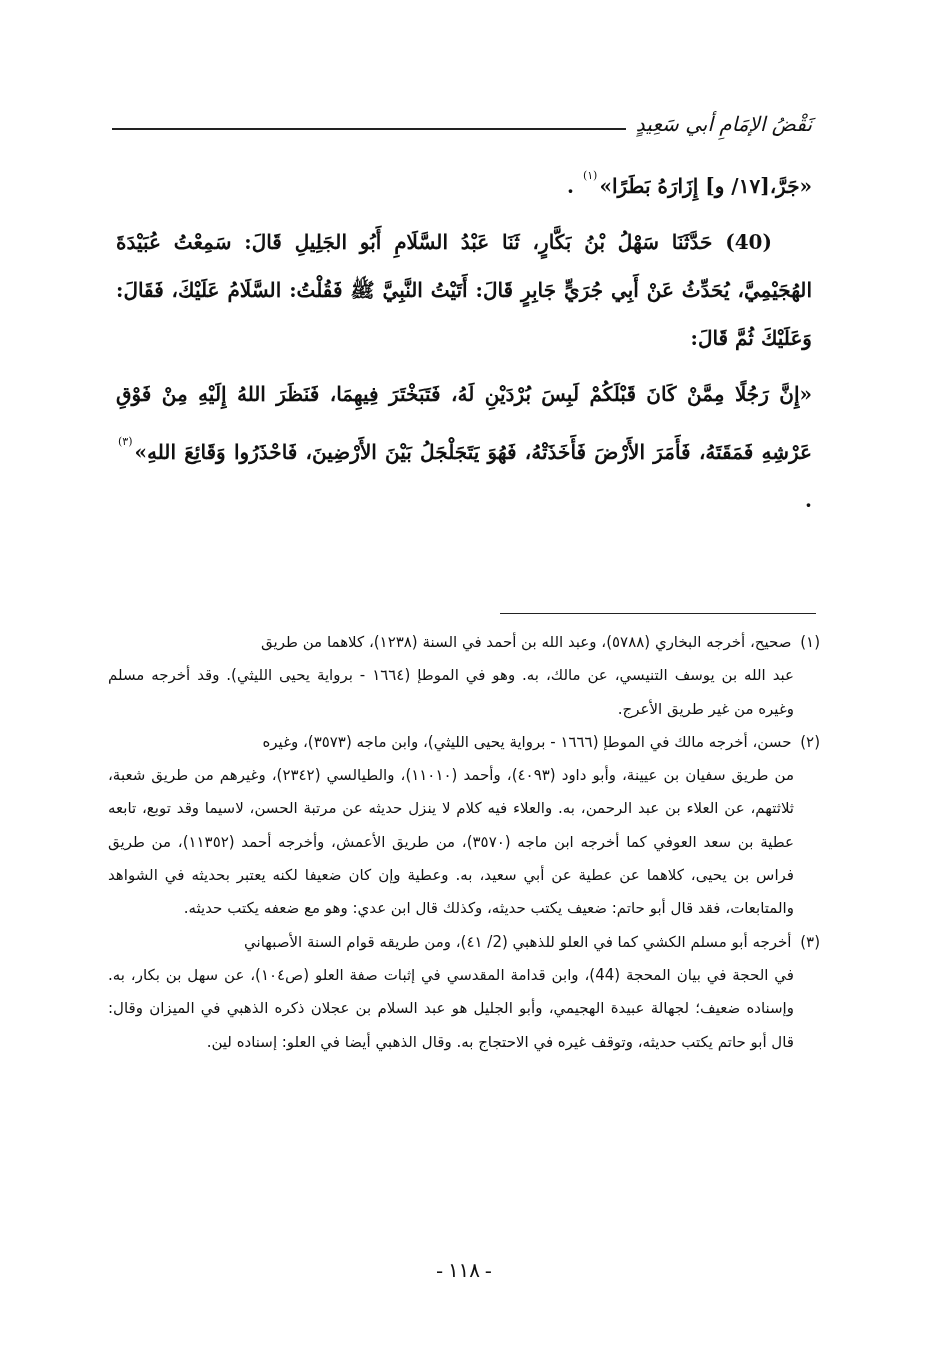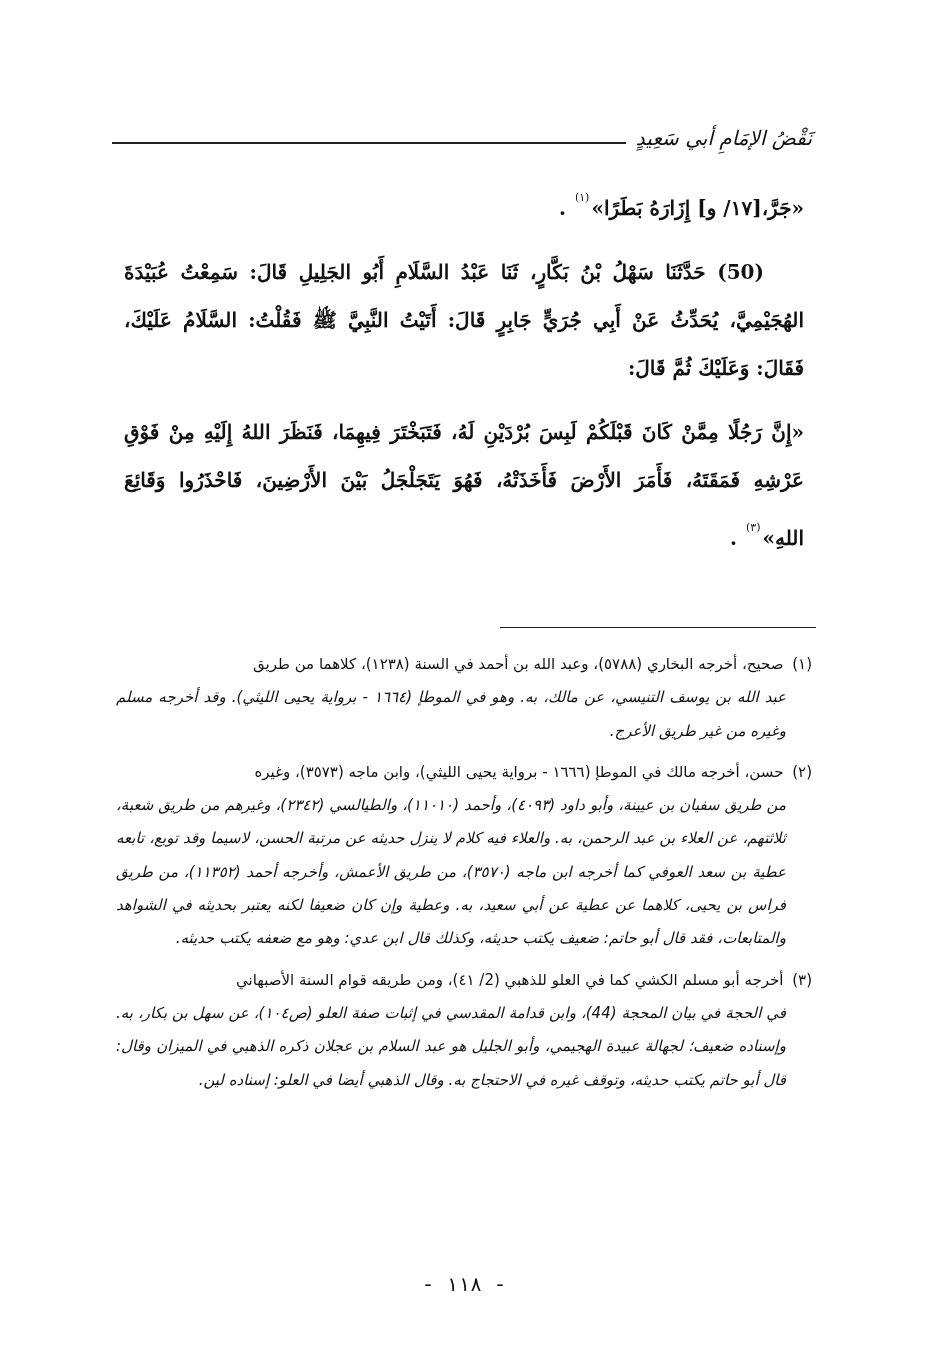--- a/index.html
+++ b/index.html
@@ -1,69 +1,69 @@
 <!DOCTYPE html>
 <html><head>
 <meta charset="utf-8">
 <style>
   html, body { margin: 0; padding: 0; background: #ffffff; }
   body {
     width: 928px; height: 1360px; position: relative; overflow: hidden;
     font-family: "DejaVu Serif", serif; color: #111;
   }
-  .page { position: absolute; left: 0; top: 18px; width: 928px; height: 1007px; }
+  .page { position: absolute; left: 0; top: 4px; width: 928px; height: 1007px; }
   .header {
     position: absolute; top: 92px; left: 112px; width: 700px; height: 40px;
     direction: rtl; display: flex; align-items: flex-end;
   }
   .header-title {
     font-family: "DejaVu Serif", serif; font-style: italic; font-size: 20px;
     white-space: nowrap; padding-left: 10px;
   }
   .header-rule {
     flex: 1; height: 0; border-top: 2px solid #222; margin-bottom: 6px;
   }
   .body-text {
     position: absolute; left: 108px; width: 712px; direction: rtl; text-align: justify;
     font-family: "DejaVu Serif", serif; font-weight: bold; font-size: 20px; line-height: 48px;
   }
-  .body-text p { margin: 16px; text-indent: 0; }
+  .body-text p { margin: 8px; text-indent: 0; }
   .body-text p.indent { text-indent: 40px; }
   sup.fn { font-size: 11px; font-weight: normal; vertical-align: 14px; padding: 0 2px; }
   .foot-rule {
     position: absolute; top: 609px; left: 500px; width: 316px; border-top: 1.5px solid #222;
   }
   .footnotes {
     position: absolute; top: 622px; left: 108px; width: 712px; direction: rtl;
     font-family: "DejaVu Sans", sans-serif; font-size: 15px; line-height: 33.3px;
     text-align: justify;
   }
-  .fn-item { margin: 8px; }
+  .fn-item { margin: 0; }
   .fn-item .fn-num { padding-left: 4px; }
-  .fn-item .fn-cont { padding-right: 26px; display: block; font-style: italic; }
+  .fn-item .fn-cont { padding-right: 26px; display: block; }
   .page-num {
     position: absolute; top: 1254px; left: 0; width: 928px; text-align: center;
-    font-family: Liberation Mono, monospace; font-size: 20px; direction: rtl;
+    font-family: Liberation Serif, serif; font-size: 20px; direction: rtl;
   }
 </style>
 </head>
 <body>
 
 <div class="page">
 
   <div class="header">
     <span class="header-title">نَقْضُ الإمَامِ أبي سَعِيدٍ</span>
     <span class="header-rule"></span>
   </div>
 
   <div class="body-text" style="top:140px;">
     <p>
       <span>«جَرَّ،[١٧/ و] إِزَارَهُ بَطَرًا»</span><sup class="fn">(١)</sup> .
     </p>
-    <p class="indent">(50) حَدَّثَنَا سَهْلُ بْنُ بَكَّارٍ، ثَنَا عَبْدُ السَّلَامِ أَبُو الجَلِيلِ قَالَ: سَمِعْتُ عُبَيْدَةَ الهُجَيْمِيَّ، يُحَدِّثُ عَنْ أَبِي جُرَيٍّ جَابِرٍ قَالَ: أَتَيْتُ النَّبِيَّ ﷺ فَقُلْتُ: السَّلَامُ عَلَيْكَ، فَقَالَ: وَعَلَيْكَ ثُمَّ قَالَ:</p>
+    <p class="indent">(40) حَدَّثَنَا سَهْلُ بْنُ بَكَّارٍ، ثَنَا عَبْدُ السَّلَامِ أَبُو الجَلِيلِ قَالَ: سَمِعْتُ عُبَيْدَةَ الهُجَيْمِيَّ، يُحَدِّثُ عَنْ أَبِي جُرَيٍّ جَابِرٍ قَالَ: أَتَيْتُ النَّبِيَّ ﷺ فَقُلْتُ: السَّلَامُ عَلَيْكَ، فَقَالَ: وَعَلَيْكَ ثُمَّ قَالَ:</p>
     <p>
       <span>«إِنَّ رَجُلًا مِمَّنْ كَانَ قَبْلَكُمْ لَبِسَ بُرْدَيْنِ لَهُ، فَتَبَخْتَرَ فِيهِمَا، فَنَظَرَ اللهُ إِلَيْهِ مِنْ فَوْقِ عَرْشِهِ فَمَقَتَهُ، فَأَمَرَ الأَرْضَ فَأَخَذَتْهُ، فَهُوَ يَتَجَلْجَلُ بَيْنَ الأَرْضِينَ، فَاحْذَرُوا وَقَائِعَ اللهِ»</span><sup class="fn">(٣)</sup> .
     </p>
   </div>
 
   <div class="foot-rule"></div>
 
   <div class="footnotes">
     <div class="fn-item">
       <span class="fn-num">(١)</span>

